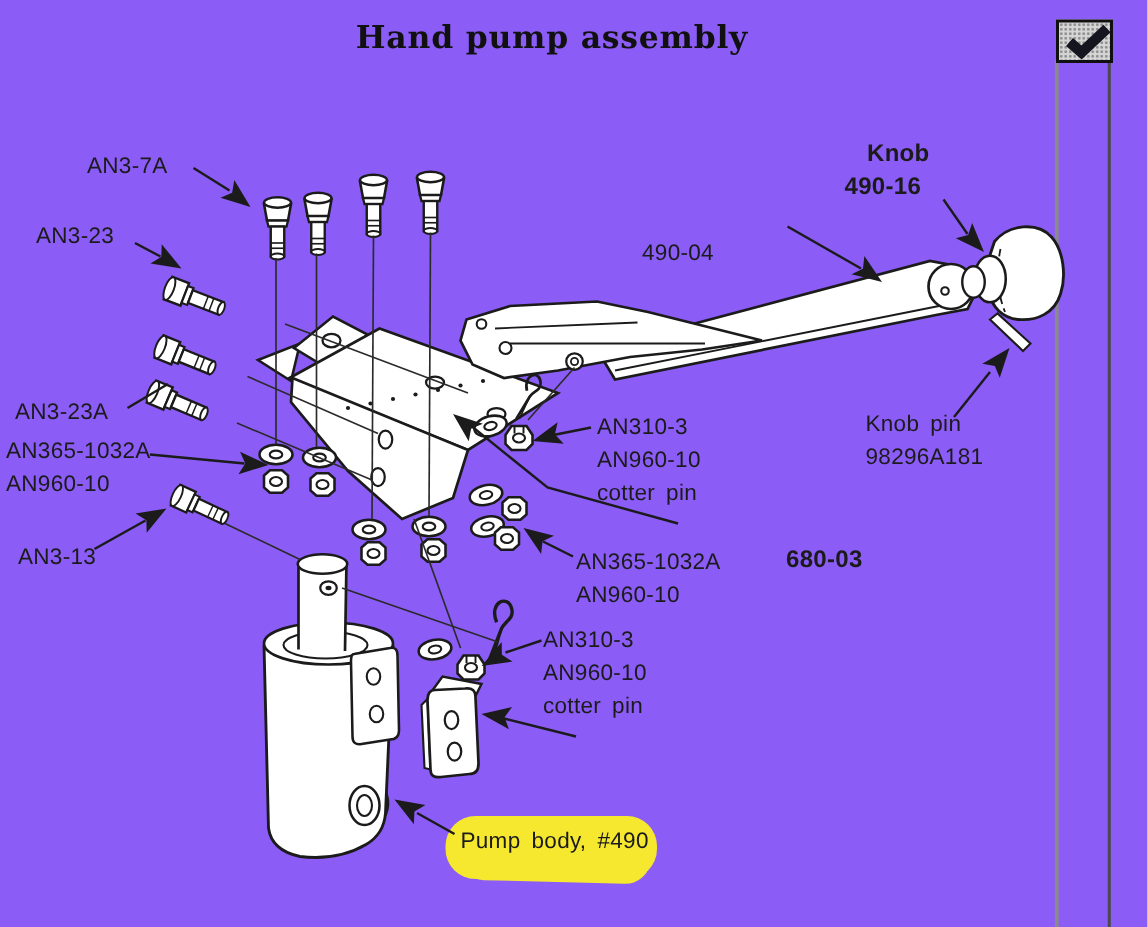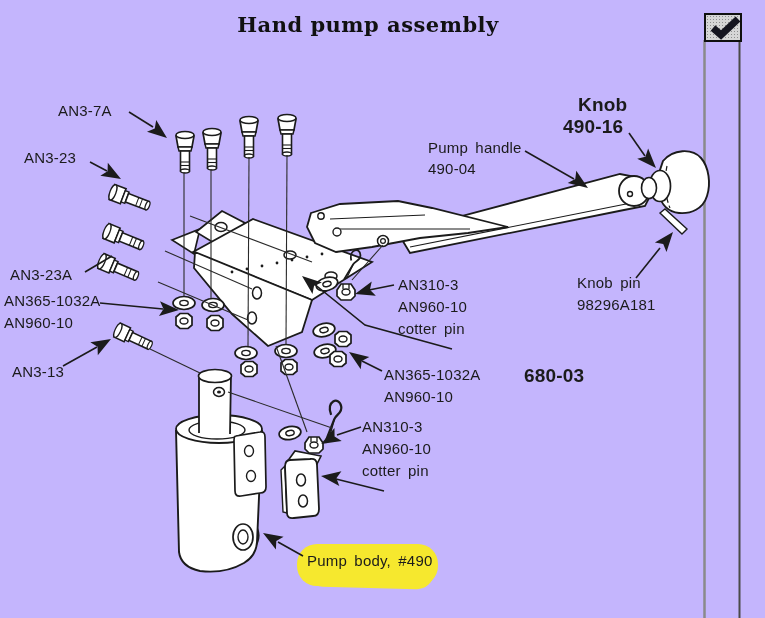--- a/index.html
+++ b/index.html
@@ -1,21 +1,21 @@
 <!DOCTYPE html>
 <html><head>
 <meta charset="utf-8">
 <style>
   html,body{margin:0;padding:0;background:#fff;}
-  #stage{position:relative;width:765px;height:618px;background:#c4b5fd;overflow:hidden;
+  #stage{position:relative;width:765px;height:618px;background:#8b5cf6;overflow:hidden;
          font-family:"Liberation Sans",sans-serif;}
   svg{position:absolute;left:0;top:0;}
   .lbl{position:absolute;font:15px/1.35 "Liberation Sans",sans-serif;color:#1b1b1b;
        white-space:nowrap;word-spacing:3px;letter-spacing:.2px;}
-  .lbl-b{font-weight:bold;font-size:19px;word-spacing:2px;}
+  .lbl-b{font-weight:bold;font-size:16px;word-spacing:2px;}
   .title{position:absolute;left:368px;transform:translateX(-50%);top:12px;
          font-family:"DejaVu Serif","Liberation Serif",serif;font-weight:bold;
          font-size:21px;color:#111;letter-spacing:.5px;white-space:nowrap;}
   .figure{position:absolute;left:370px;transform:translateX(-50%);top:39px;
           font-family:"DejaVu Serif","Liberation Serif",serif;font-size:16px;color:#111;
           white-space:nowrap;}
   .check-icon{position:absolute;left:704px;top:13px;width:34px;height:25px;
               border:2px solid #101010;background-color:#d6d6d6;
               background-image:radial-gradient(circle,#8d8d8d .8px,transparent .95px);
               background-size:3px 3px;cursor:pointer;}
@@ -232,21 +232,20 @@
 
   <div class="title">Hand pump assembly</div>
 
   <div class="lbl" style="left:58px;top:101px">AN3-7A</div>
   <div class="lbl" style="left:24px;top:148px">AN3-23</div>
   <div class="lbl" style="left:10px;top:265px">AN3-23A</div>
   <div class="lbl" style="left:4px;top:291px">AN365-1032A</div>
   <div class="lbl" style="left:4px;top:313px">AN960-10</div>
   <div class="lbl" style="left:12px;top:362px">AN3-13</div>
 
-  <div class="lbl" style="left:428px;top:138px">Pump handle</div>
   <div class="lbl" style="left:428px;top:159px">490-04</div>
   <div class="lbl lbl-b" style="left:578px;top:92px">Knob</div>
   <div class="lbl lbl-b" style="left:563px;top:114px">490-16</div>
   <div class="lbl" style="left:577px;top:273px">Knob pin</div>
   <div class="lbl" style="left:577px;top:295px">98296A181</div>
 
   <div class="lbl" style="left:398px;top:275px">AN310-3</div>
   <div class="lbl" style="left:398px;top:297px">AN960-10</div>
   <div class="lbl" style="left:398px;top:319px">cotter pin</div>
 

